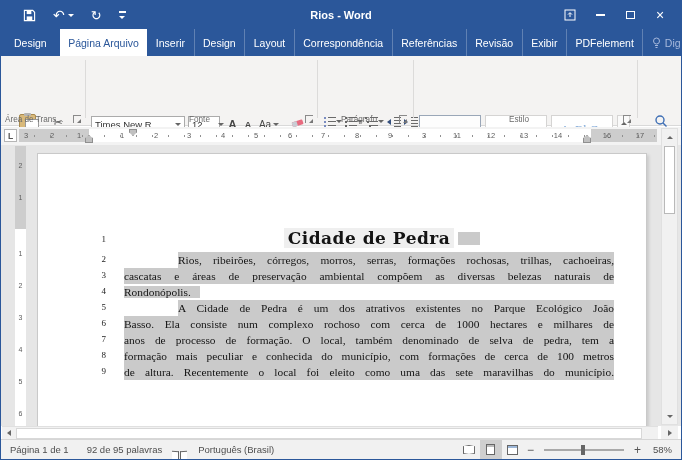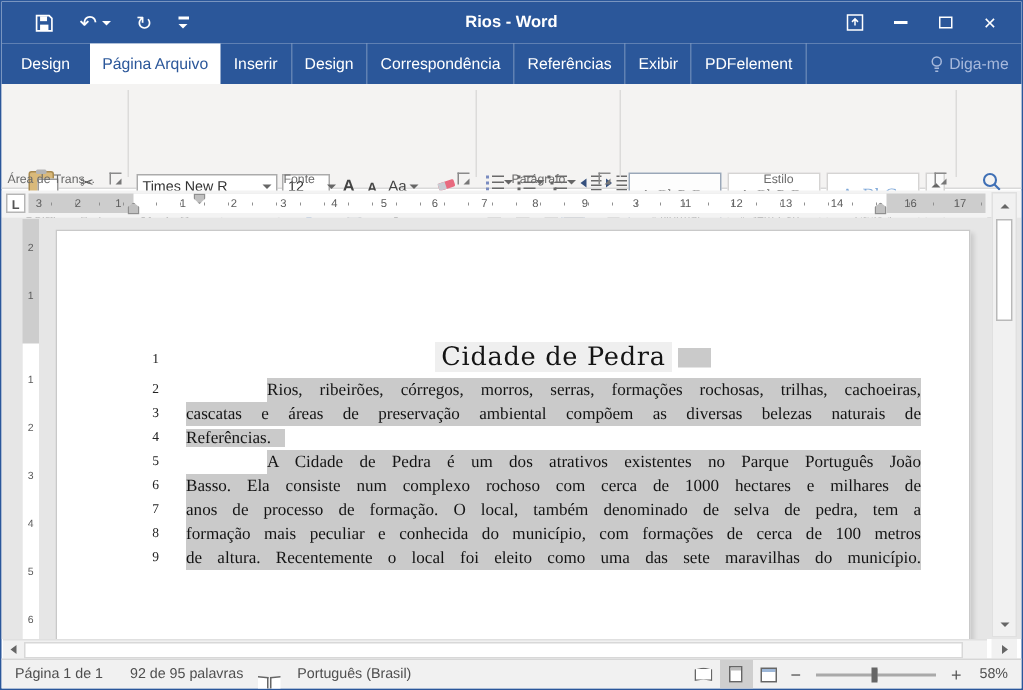--- a/index.html
+++ b/index.html
@@ -108,21 +108,21 @@
   .page{position:absolute;left:36px;top:8px;width:610px;height:400px;background:#fff;border:1px solid #c9c9c9;box-shadow:2px 2px 3px rgba(0,0,0,.12);}
   .textrows{position:absolute;left:56px;top:70px;width:520px;font-family:"Liberation Serif",serif;color:#141414;}
   .trow{display:flex;height:16px;align-items:flex-start;}
   .trow.title{height:28px;align-items:center;}
   .lnum{width:12px;margin-right:18px;text-align:right;font-size:9px;color:#222;flex:none;padding-top:2px;}
   .ltxt{width:490px;font-size:11.4px;line-height:16px;white-space:nowrap;}
   .jfull{display:block;text-align:justify;text-align-last:justify;background:#cacaca;}
   .jind{display:block;padding-left:54px;}
   .jind .inner{display:block;text-align:justify;text-align-last:justify;background:#cacaca;}
   .lend{background:#cacaca;padding-right:9px;}
-  .ttl{display:block;text-align:center;font-family:"DejaVu Serif",serif;font-weight:400;font-size:17px;letter-spacing:.5px;line-height:22px;}
+  .ttl{display:block;text-align:center;font-family:"DejaVu Serif",serif;font-weight:700;font-size:17px;letter-spacing:.5px;line-height:22px;}
   .ttl .tspan{background:#efefef;padding:0 4px;position:relative;}
   .ttl .tspan::after{content:"";position:absolute;right:-26px;top:4px;width:22px;height:13px;background:#cacaca;}
   
   .vscroll{position:absolute;right:3px;top:127px;width:17px;height:297px;background:#f1f1f1;border:1px solid #e0e0e0;}
   .vsbtn{position:absolute;left:0;width:15px;height:14px;display:flex;align-items:center;justify-content:center;}
   .vthumb{position:absolute;left:2px;top:17px;width:11px;height:68px;background:#fff;border:1px solid #b9b9b9;}
   .hscroll{position:absolute;left:1px;top:425px;width:656px;height:13px;background:#f1f1f1;border-top:1px solid #e0e0e0;}
   .hsbtn{position:absolute;top:0;width:14px;height:12px;display:flex;align-items:center;justify-content:center;}
   .tri-l{width:0;height:0;border-top:3.5px solid transparent;border-bottom:3.5px solid transparent;border-right:4px solid #666;}
   .tri-r{width:0;height:0;border-top:3.5px solid transparent;border-bottom:3.5px solid transparent;border-left:4px solid #666;}
@@ -189,22 +189,24 @@
         </span>
       <span class="wbtn" style="font-size:14px;">×</span>
     </div>
   </div>
 
   <div class="tabstrip">
     <span class="tab file first">Design</span>
     <span class="tab active">Página Arquivo</span>
     <span class="tab after-active">Inserir</span>
     <span class="tab">Design</span>
+    <span class="tab">Layout</span>
     <span class="tab">Correspondência</span>
     <span class="tab">Referências</span>
+    <span class="tab">Revisão</span>
     <span class="tab">Exibir</span>
     <span class="tab">PDFelement</span>
     <span class="tabspacer"></span>
     <span class="tab dim">
       <svg width="9" height="12" viewBox="0 0 9 12">
           <circle cx="4.5" cy="4" r="3" fill="none" stroke="#a7b9dc"></circle>
           <path d="M3 8.5h3M3.5 10.5h2" stroke="#a7b9dc"></path>
         </svg>
       <span>Diga-me</span>
     </span>
@@ -456,26 +458,26 @@
             </span>
         </div>
         <div class="trow">
           <span class="lnum">3</span>
           <span class="ltxt">
               <span class="jfull">cascatas e áreas de preservação ambiental compõem as diversas belezas naturais de</span>
             </span>
         </div>
         <div class="trow">
           <span class="lnum">4</span>
-          <span class="ltxt"><span class="lend">Referências.</span></span>
+          <span class="ltxt"><span class="lend">Rondonópolis.</span></span>
         </div>
         <div class="trow">
           <span class="lnum">5</span>
           <span class="ltxt jind">
-              <span class="inner">A Cidade de Pedra é um dos atrativos existentes no Parque Português João</span>
+              <span class="inner">A Cidade de Pedra é um dos atrativos existentes no Parque Ecológico João</span>
             </span>
         </div>
         <div class="trow">
           <span class="lnum">6</span>
           <span class="ltxt">
               <span class="jfull">Basso. Ela consiste num complexo rochoso com cerca de 1000 hectares e milhares de</span>
             </span>
         </div>
         <div class="trow">
           <span class="lnum">7</span>

